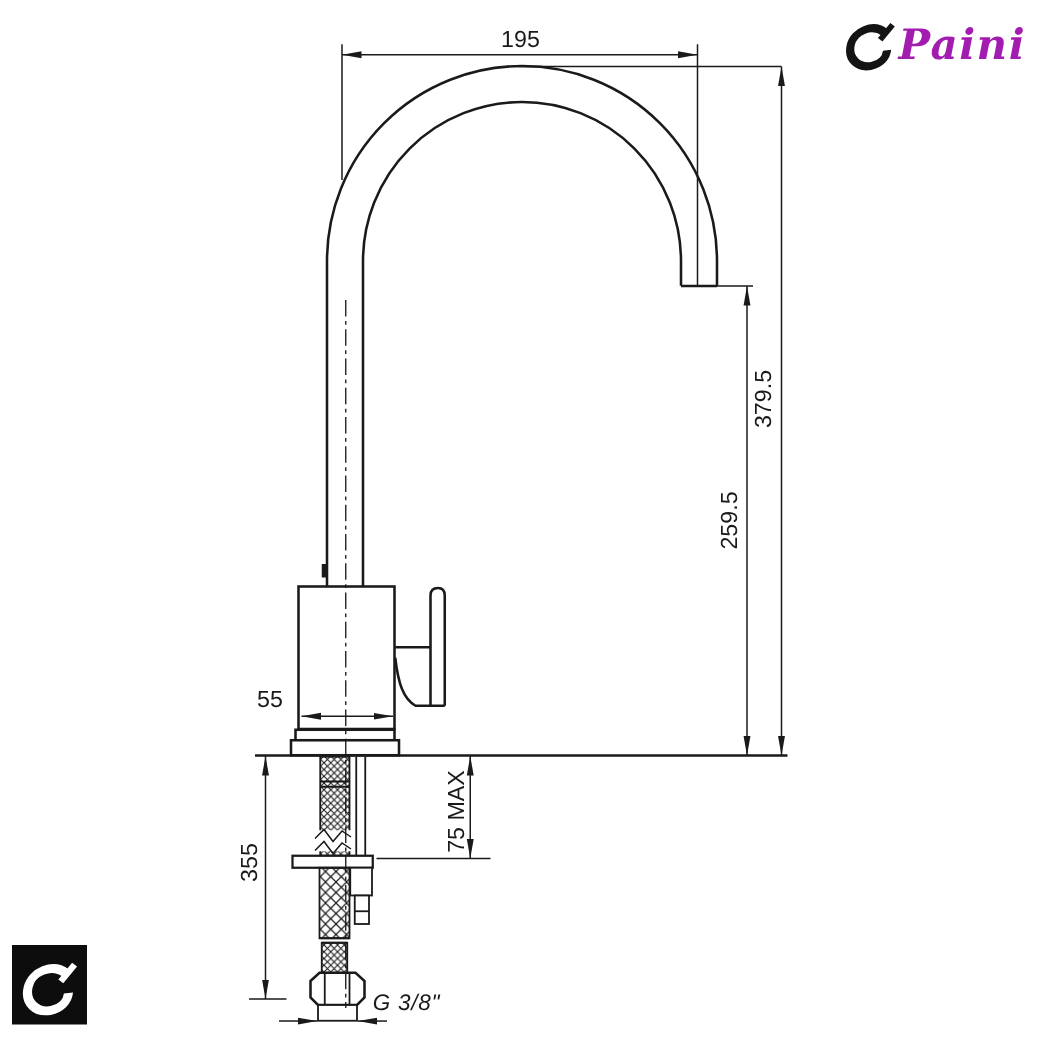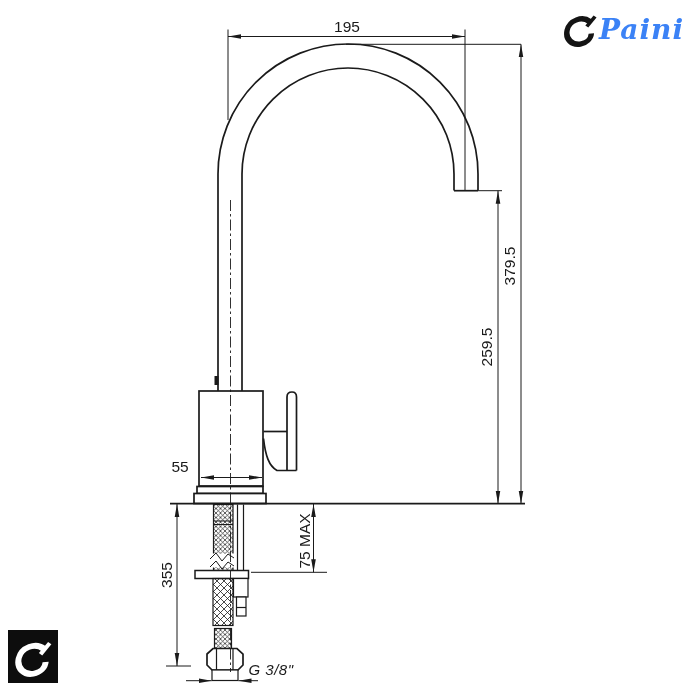--- a/index.html
+++ b/index.html
@@ -6,21 +6,21 @@
   .canvas{position:relative;width:700px;height:700px;background:#ffffff;overflow:hidden;
           font-family:"Liberation Sans",sans-serif;color:#1a1a1a;}
   .canvas svg.draw{position:absolute;left:0;top:0;}
   .hlabel{position:absolute;transform:translate(-50%,-50%);white-space:nowrap;
           font-size:15.5px;color:#1a1a1a;}
   .vlabel{position:absolute;transform:translate(-50%,-50%) rotate(-90deg);white-space:nowrap;
           font-size:15.5px;color:#1a1a1a;}
   .thread-label{font-style:italic;font-size:15px;letter-spacing:.5px;}
   .brand{position:absolute;left:563px;top:12px;display:flex;align-items:center;gap:2px;}
   .brand-text{font-family:"DejaVu Serif","Liberation Serif",serif;font-style:italic;
-              font-weight:bold;font-size:28px;color:#3b82f6;letter-spacing:1px;line-height:1;}
+              font-weight:bold;font-size:28px;color:#a21caf;letter-spacing:1px;line-height:1;}
   .corner-logo{position:absolute;left:8px;top:630px;width:50px;height:53px;background:#0d0d0d;
                display:flex;align-items:center;justify-content:center;}
 </style>
 </head>
 <body>
 
 <div class="canvas">
 
   <svg class="draw" width="700" height="700" viewBox="0 0 700 700">
     <defs>

